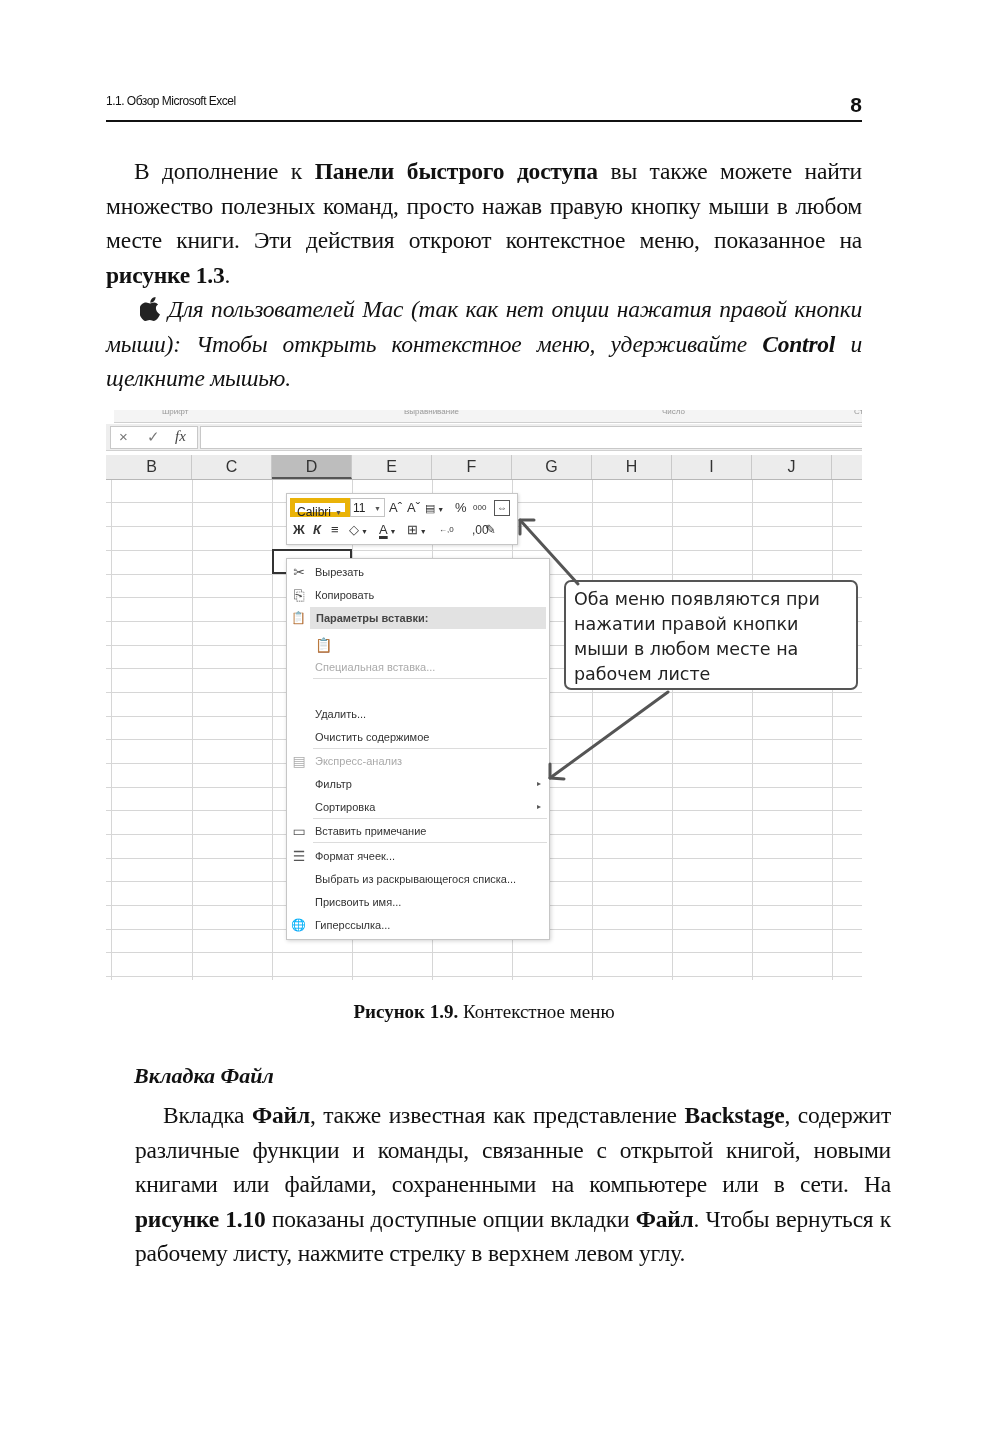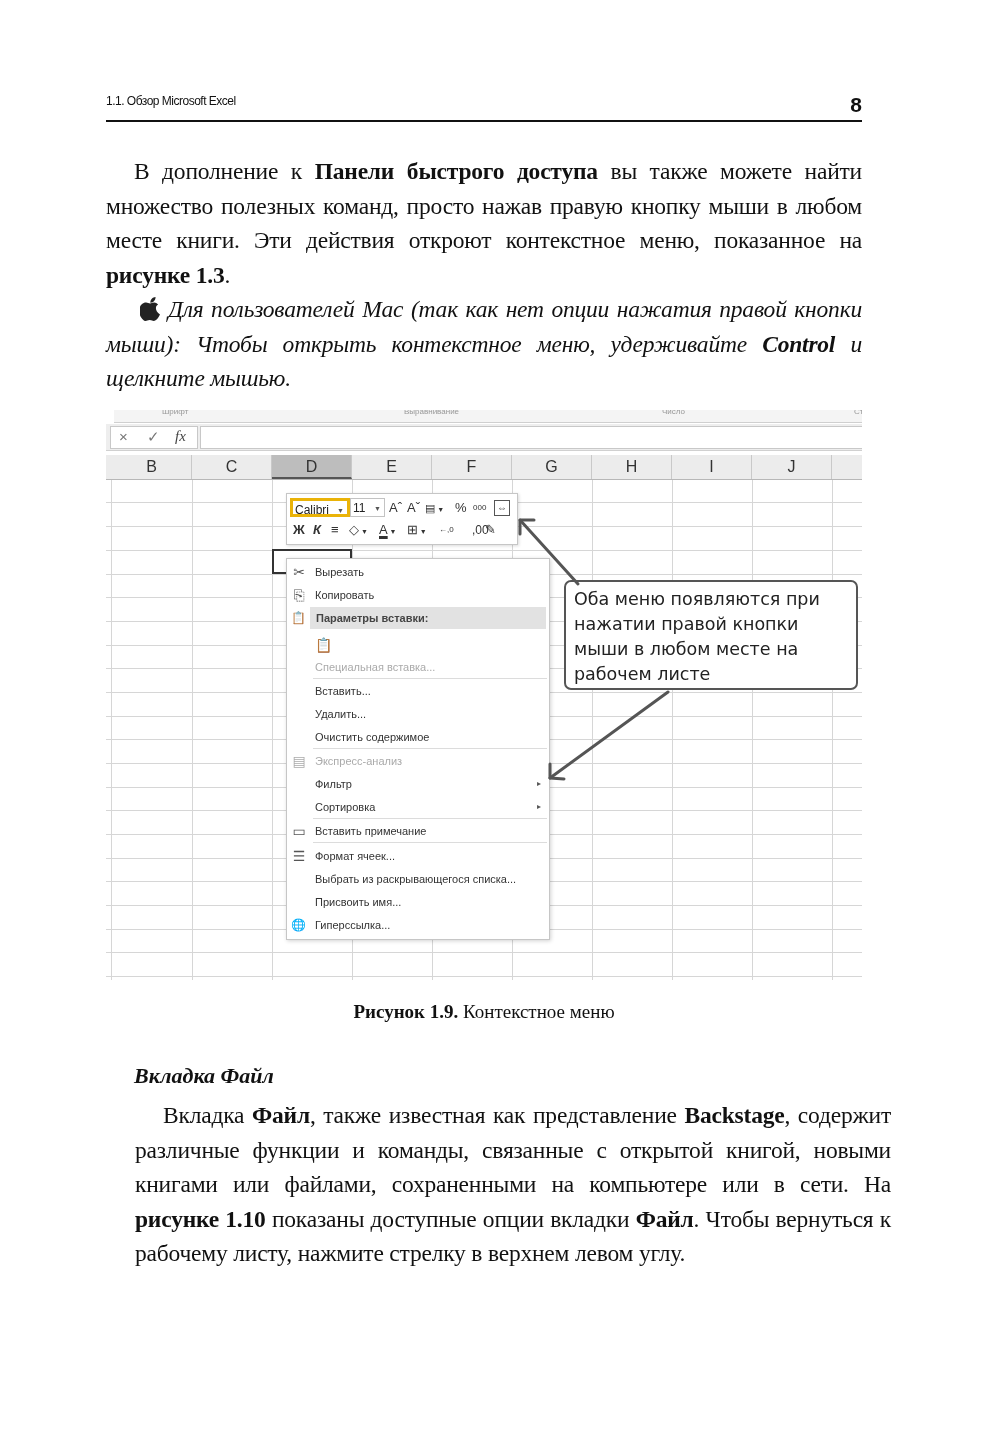--- a/index.html
+++ b/index.html
@@ -26,21 +26,21 @@
   .col-headers { position: absolute; left: 0; top: 45px; width: 756px; height: 24px; background: #ececec; border-bottom: 1px solid #b7b7b7; }
   .col-h { position: absolute; top: 0; height: 24px; width: 80px; border-right: 1px solid #c9c9c9; text-align: center; font-family: "Liberation Sans", sans-serif; font-size: 16px; line-height: 24px; color: #333; box-sizing: border-box; }
   .col-h.selected { background: #bdbdbd; border-bottom: 2px solid #555; }
   .grid { position: absolute; left: 0; top: 70px; width: 756px; height: 500px; }
   .vline { position: absolute; top: 0; width: 1px; height: 500px; background: #d6d6d6; }
   .hline { position: absolute; left: 0; width: 756px; height: 1px; background: #d6d6d6; }
   .active-cell { position: absolute; left: 166px; top: 139px; width: 80px; height: 25px; border: 2px solid #333; box-sizing: border-box; }
 
   
   .mini-toolbar { position: absolute; left: 180px; top: 83px; width: 230px; height: 50px; background: #fff; border: 1px solid #c6c6c6; box-shadow: 1px 1px 3px rgba(0,0,0,0.15); font-family: "Liberation Sans", sans-serif; }
-  .mt-font { position: absolute; left: 3px; top: 4px; width: 60px; height: 19px; border: 3px solid #eab308; font-size: 12px; line-height: 19px; padding-left: 2px; box-sizing: border-box; color: #222; }
+  .mt-font { position: absolute; left: 3px; top: 4px; width: 60px; height: 19px; border: 5px solid #eab308; font-size: 12px; line-height: 19px; padding-left: 2px; box-sizing: border-box; color: #222; }
   .mt-size { position: absolute; left: 63px; top: 4px; width: 35px; height: 19px; border: 1px solid #c3c3c3; font-size: 12px; line-height: 19px; padding-left: 2px; box-sizing: border-box; color: #222; }
   .mt-dd { position: absolute; right: 3px; top: 0; font-size: 7px; color: #555; }
   .mt-btn { position: absolute; font-size: 13px; color: #333; line-height: 18px; text-align: center; }
   .mt-row1 { top: 5px; }
   .mt-row2 { top: 27px; }
 
   
   .ctx-menu { position: absolute; left: 180px; top: 148px; width: 262px; height: 380px; background: #fff; border: 1px solid #c6c6c6; box-shadow: 1px 1px 4px rgba(0,0,0,0.18); font-family: "Liberation Sans", sans-serif; font-size: 11px; color: #333; }
   .ctx-item { position: absolute; left: 0; width: 262px; height: 22px; line-height: 22px; }
   .ctx-item .label { position: absolute; left: 28px; }
@@ -182,23 +182,20 @@
         <span style="position:absolute; left:6px; font-weight:bold; color:#444;">Параметры вставки:</span>
       </div>
     </div>
     <div class="ctx-item" style="top:72px; height:24px;">
       <span style="position:absolute; left:28px; top:3px; font-size:14px; color:#aaa;">📋</span>
     </div>
     <div class="ctx-item disabled" style="top:97px;">
       <span class="label">Специальная вставка...</span>
     </div>
     <div class="ctx-sep" style="top:119px;"></div>
-    <div class="ctx-item" style="top:121px;">
-      <span class="label">Вставить...</span>
-    </div>
     <div class="ctx-item" style="top:144px;">
       <span class="label">Удалить...</span>
     </div>
     <div class="ctx-item" style="top:167px;">
       <span class="label">Очистить содержимое</span>
     </div>
     <div class="ctx-sep" style="top:189px;"></div>
     <div class="ctx-item disabled" style="top:191px;">
       <span class="icon" style="color:#aaa;">▤</span>
       <span class="label">Экспресс-анализ</span>

